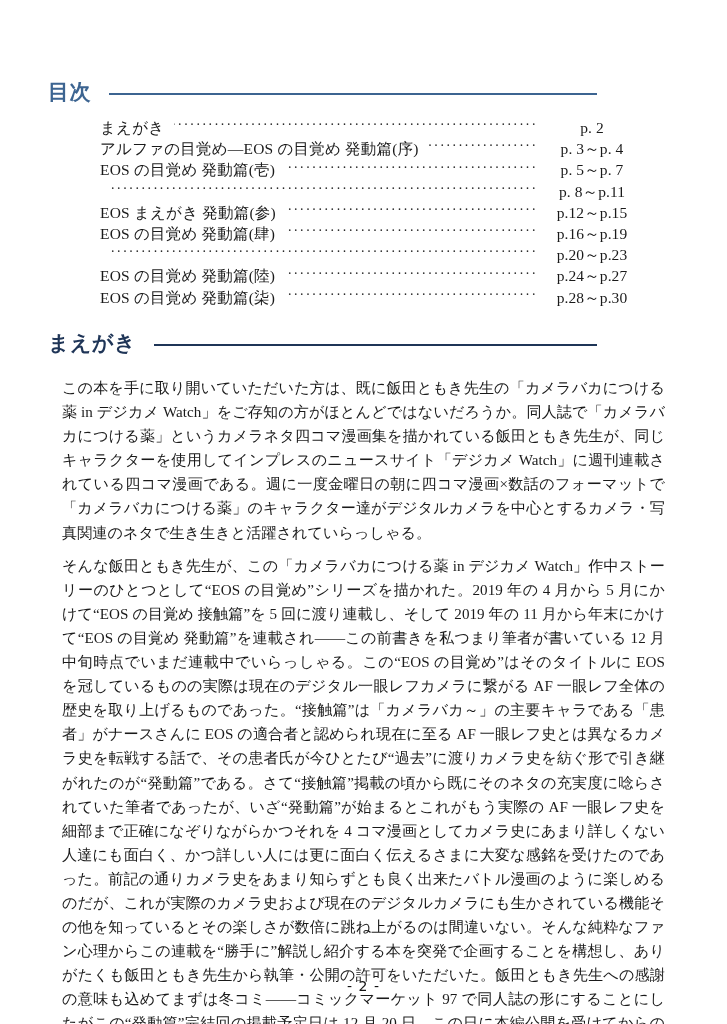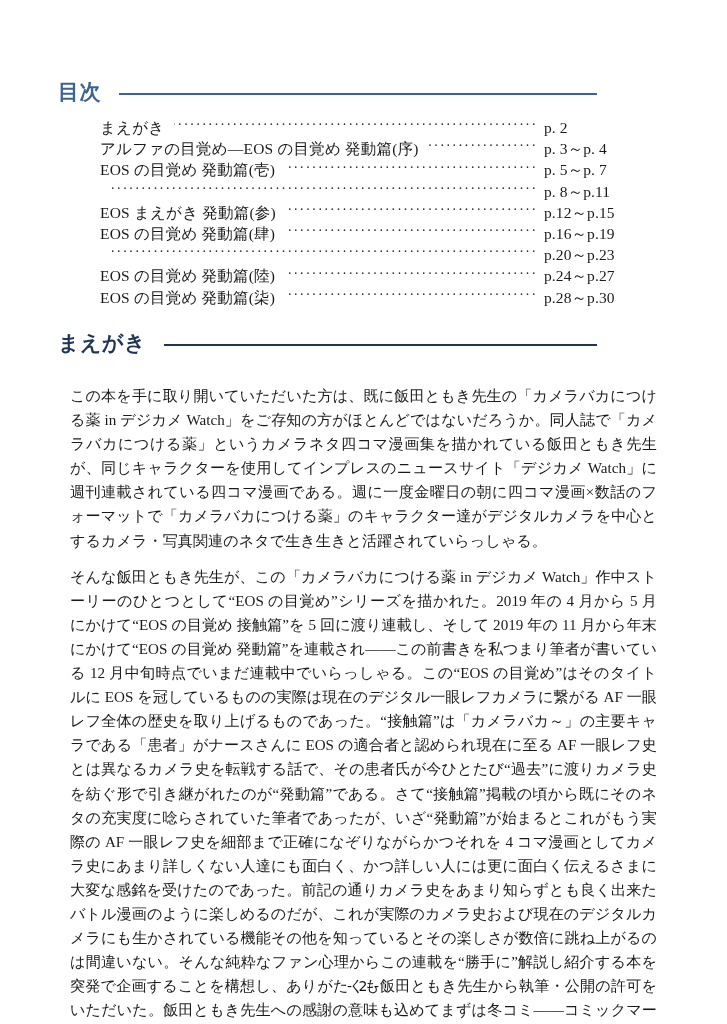--- a/index.html
+++ b/index.html
@@ -20,21 +20,21 @@
     position: absolute;
     inset: 0;
     width: 727px;
     height: 1024px;
     background: #ffffff;
   }
 
   
   .section-head {
     position: absolute;
-    left: 58px;
+    left: 48px;
     right: 58px;
     display: flex;
     align-items: center;
     gap: 0;
   }
   .section-head .head-text {
     font-family: "DejaVu Sans", "Liberation Sans", sans-serif;
     font-weight: bold;
     font-size: 21px;
     line-height: 1;
@@ -89,34 +89,34 @@
     right: 0;
     bottom: 0.12em;
     letter-spacing: 2.6px;
     font-size: 14px;
     color: #2a2a2a;
     white-space: nowrap;
   }
   .toc-page {
     flex: 0 0 auto;
     width: 96px;
-    text-align: left;
+    text-align: center;
     font-family: "Liberation Serif", "DejaVu Serif", serif;
     letter-spacing: 0.1px;
   }
 
   
   .body-wrap {
     position: absolute;
     left: 58px;
     top: 372px;
     width: 611px;
   }
   p.para {
-    margin: 12px;
+    margin: 4px;
     font-size: 15.1px;
     line-height: 24.1px;
     text-align: justify;
     text-justify: inter-character;
     letter-spacing: 0.05px;
     text-indent: 0;
   }
   p.para + p.para { margin-top: 9px; }
 
   

